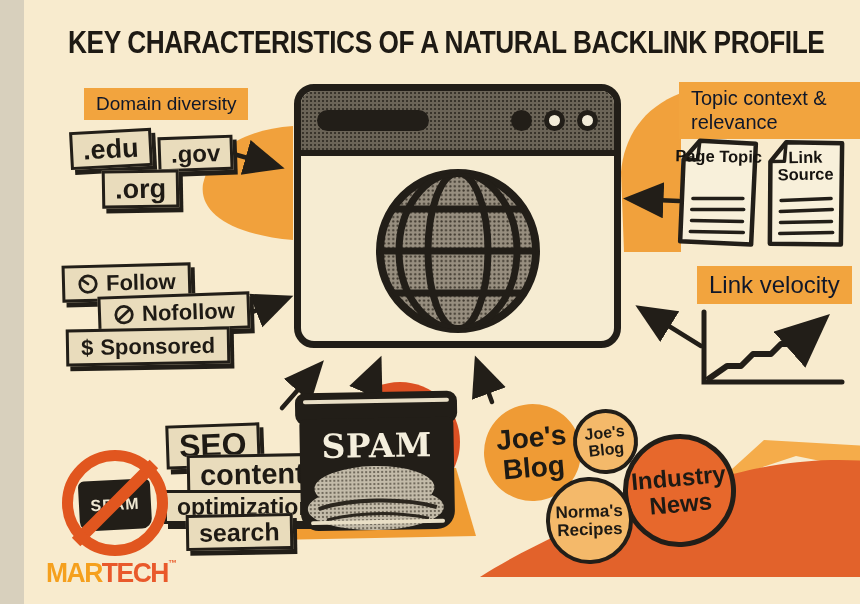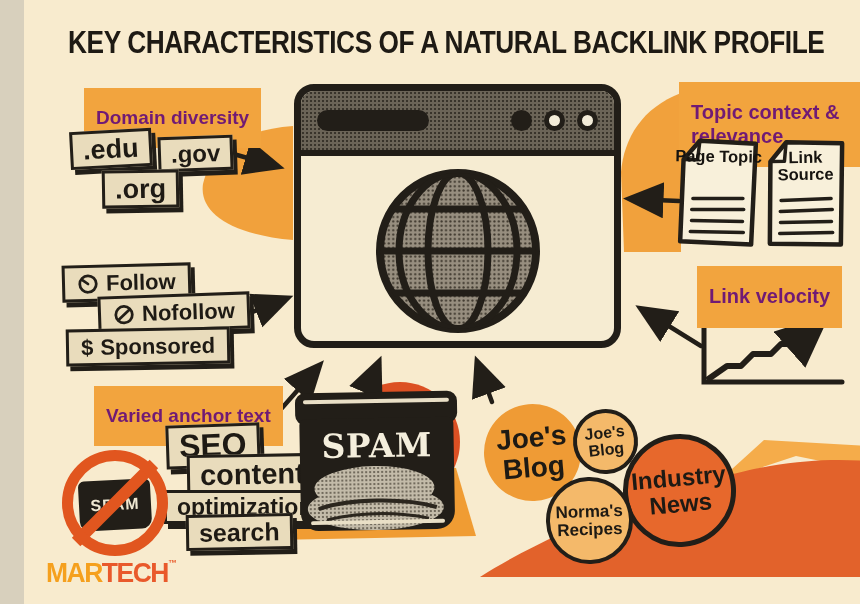--- a/index.html
+++ b/index.html
@@ -3,21 +3,21 @@
 <meta charset="utf-8">
 <style>
   html,body{margin:0;padding:0;}
   body{font-family:"Liberation Sans",sans-serif;background:#d8d0bd;}
   #canvas{position:relative;width:860px;height:604px;background:#F8EBCE;overflow:hidden;margin-left:24px;}
   .abs{position:absolute;}
   
   .title{left:44px;top:24px;font-size:32px;font-weight:bold;color:#1E1A14;letter-spacing:-.5px;
          transform:scaleX(.82);transform-origin:left top;white-space:nowrap;}
   
-  .olabel{background:#F2A43E;color:#701a75;font-weight:bold;font-size:19px;padding:19px 12px;line-height:1.18;}
+  .olabel{background:#F2A43E;color:#0f172a;font-weight:normal;font-size:19px;padding:5px 12px;line-height:1.18;}
   
   .tag{background:#E9DCBC;color:#1E1A14;font-weight:bold;border:3px solid #221E18;
        box-shadow:4px 5px 0 #221E18;padding:2px 10px;white-space:nowrap;line-height:1.05;}
   .reltag{display:flex;align-items:center;gap:7px;font-size:22px;padding:4px 12px;}
   .reltag svg{display:block;}
   
   .browser{left:270px;top:84px;width:327px;height:264px;background:#F6ECD2;border:7px solid #221E18;
            border-radius:20px;box-sizing:border-box;overflow:hidden;}
   .bheader{height:59px;background-color:#6B6457;border-bottom:6px solid #221E18;position:relative;
            background-image:radial-gradient(circle,#39342B 1px,rgba(0,0,0,0) 1.3px);background-size:4px 4px;}
@@ -117,21 +117,20 @@
       <circle cx="12" cy="12" r="9" fill="none" stroke="#221E18" stroke-width="3"></circle>
       <line x1="5.8" y1="17.5" x2="18.2" y2="6.5" stroke="#221E18" stroke-width="3" stroke-linecap="round"></line>
     </svg>
     <span>Nofollow</span>
   </div>
   <div class="abs tag reltag" style="left:42px;top:328px;transform:rotate(-1deg)">
     <span>$</span>
     <span>Sponsored</span>
   </div>
 
-  <div class="abs olabel" style="left:70px;top:386px">Varied anchor text</div>
   <div class="abs tag" style="left:142px;top:424px;font-size:32px;transform:rotate(-2deg)">SEO</div>
   <div class="abs tag" style="left:163px;top:454px;font-size:29px;transform:rotate(-1deg)">content</div>
   <div class="abs tag" style="left:140px;top:490px;font-size:23px">optimization</div>
   <div class="abs tag" style="left:162px;top:514px;font-size:25px;transform:rotate(-1deg)">search</div>
 
   <div class="abs nospam">
     <div class="mini-can">
       <span>SPAM</span>
     </div>
     <div class="slash"></div>
@@ -210,21 +209,21 @@
       <g stroke="#221E18" stroke-width="3.5" stroke-linecap="round">
         <line x1="19" y1="63" x2="69" y2="62"></line>
           <line x1="18" y1="74" x2="70" y2="73"></line>
         <line x1="18" y1="85" x2="69" y2="85"></line>
           <line x1="17" y1="96" x2="70" y2="96"></line>
       </g>
     </svg>
     <div class="dtitle">Link Source</div>
   </div>
 
-  <div class="abs olabel" style="left:673px;top:266px;font-size:20px">Link velocity</div>
+  <div class="abs olabel" style="left:673px;top:266px;font-size:24px">Link velocity</div>
 
   <div class="abs site" style="left:460px;top:404px;width:97px;height:97px;background:#EF9B35;font-size:28px;transform:rotate(-5deg)">Joe's Blog</div>
   <div class="abs site" style="left:549px;top:409px;width:65px;height:65px;background:#F4B96A;border:4px solid #221E18;font-size:16px;transform:rotate(-6deg)">Joe's Blog</div>
   <div class="abs site" style="left:599px;top:434px;width:113px;height:113px;background:#E7682C;border:5px solid #221E18;font-size:24px;transform:rotate(-5deg)">Industry News</div>
   <div class="abs site" style="left:522px;top:477px;width:87px;height:87px;background:#F4B96A;border:4px solid #221E18;font-size:17px;transform:rotate(-2deg)">Norma's Recipes</div>
 
   <div class="abs logo"><span class="mar">MAR</span><span class="tech">TECH</span><span class="tm">™</span></div>
 
 </div>
 

